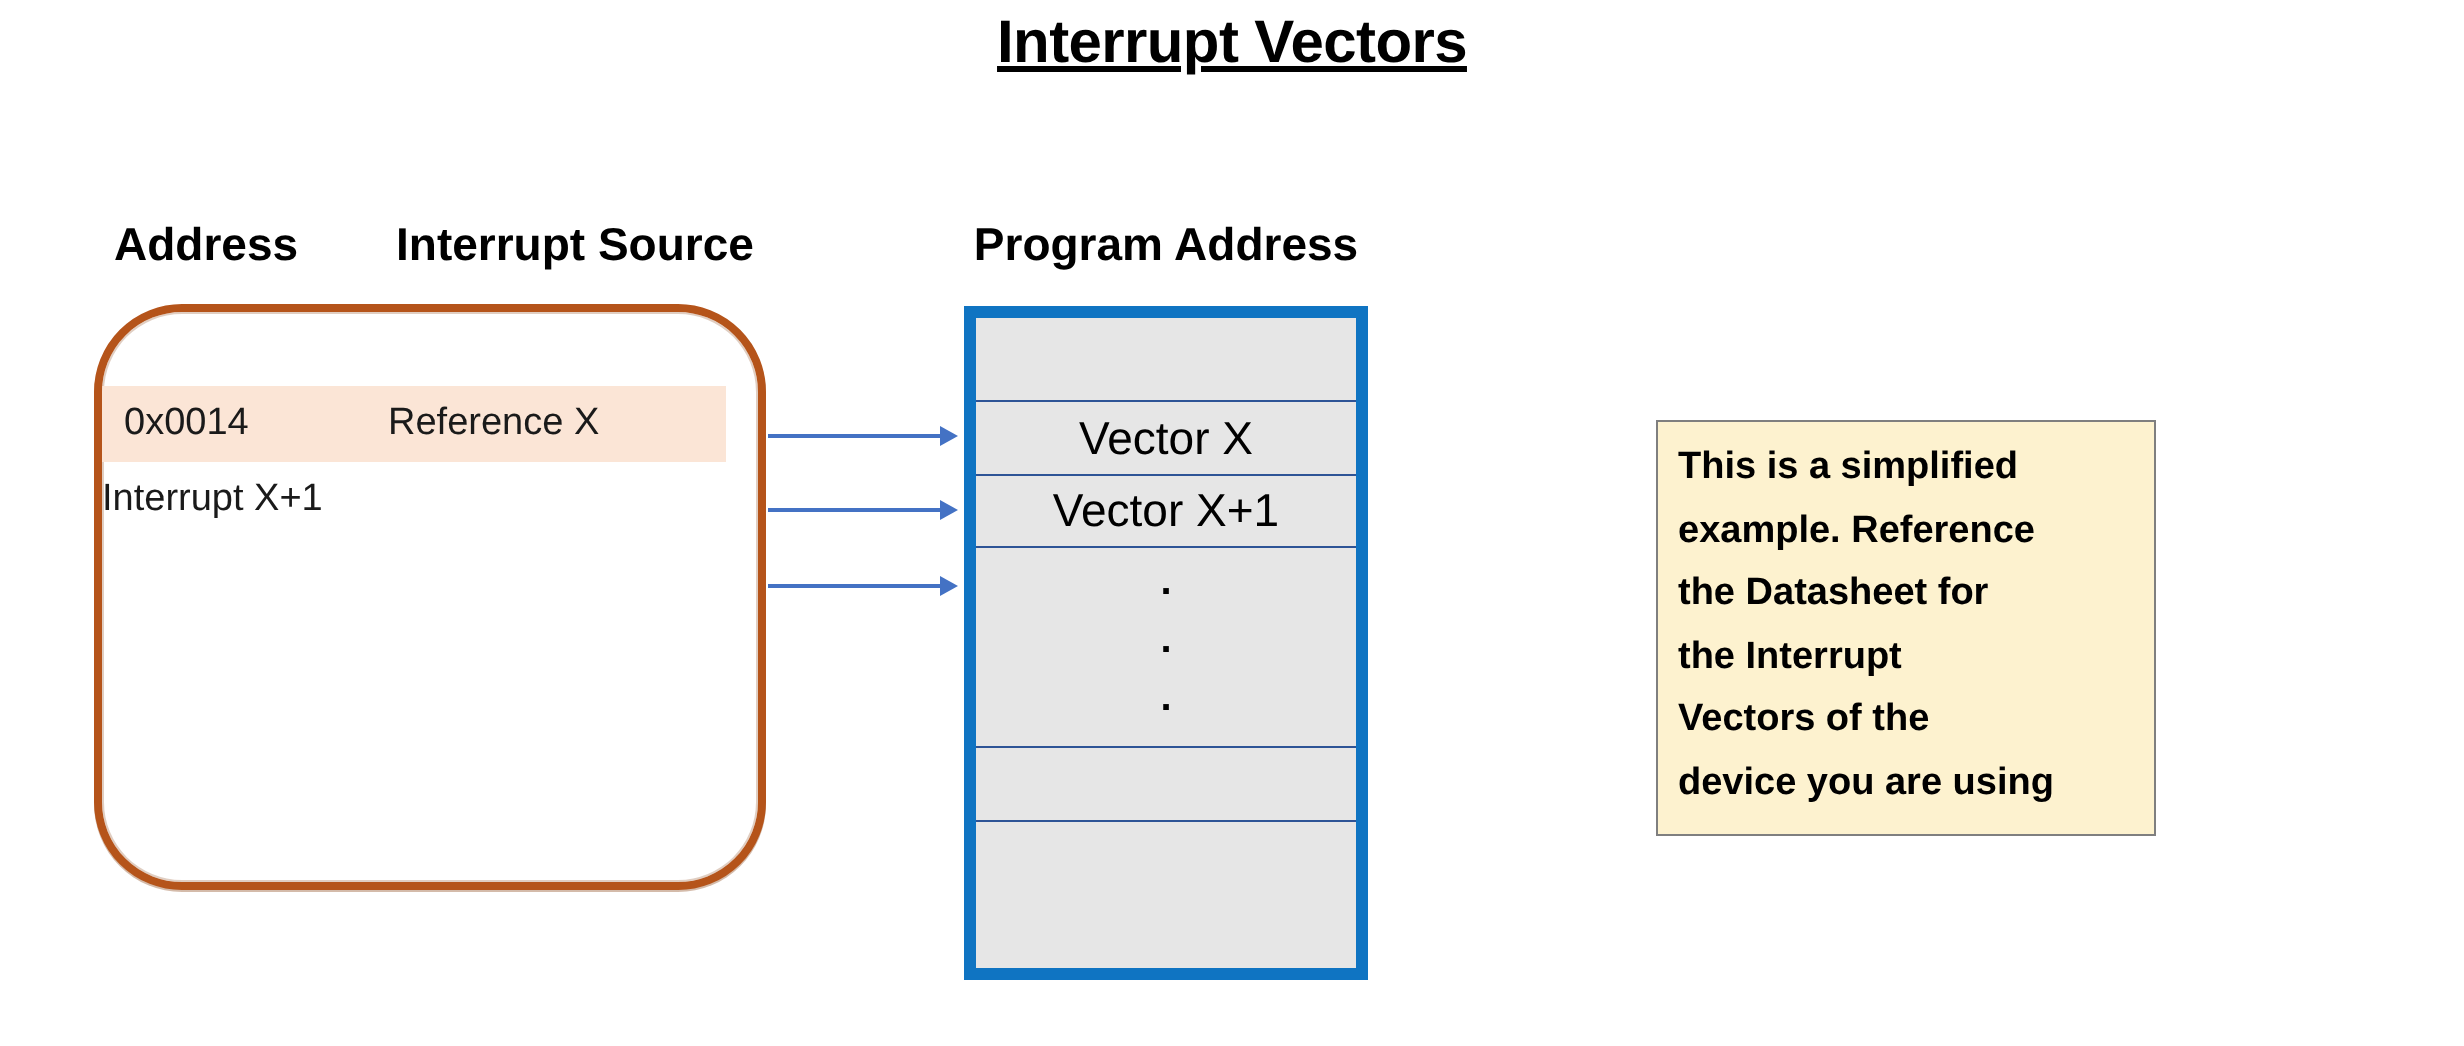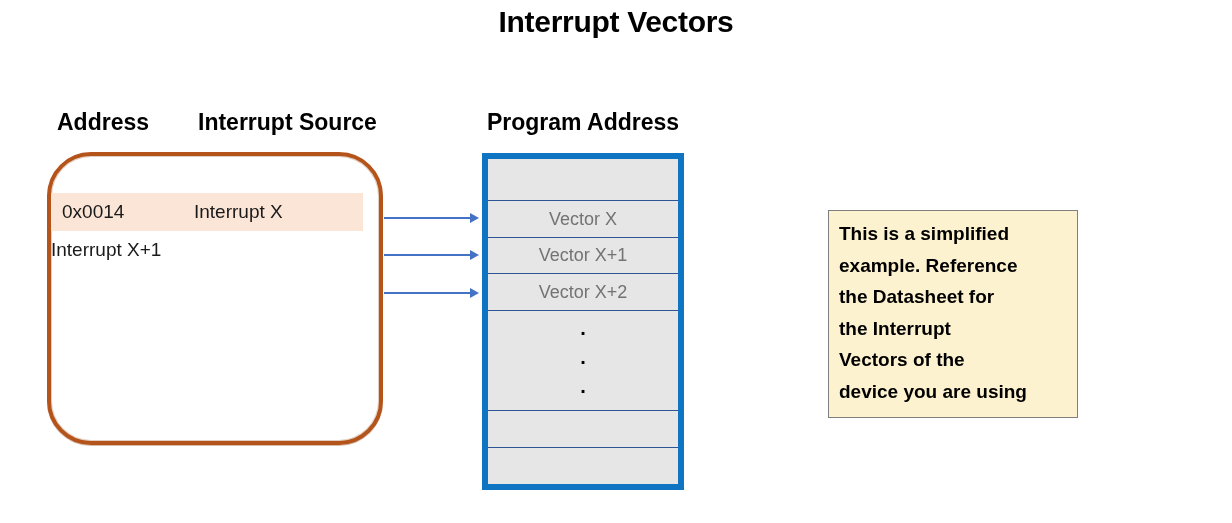--- a/index.html
+++ b/index.html
@@ -4,21 +4,21 @@
 <style>
   * { margin:0; padding:0; box-sizing:border-box; }
   body { background:#ffffff; font-family:"Liberation Sans", sans-serif; }
   .canvas {
     position:relative; width:1232px; height:523px;
     background:#ffffff; overflow:hidden; color:#111;
   }
   .slide-title {
     position:absolute; top:5px; left:0; width:100%;
     text-align:center; font-size:30px; font-weight:bold;
-    color:#000; letter-spacing:-0.3px;
+    color:#000; letter-spacing:-0.3px;text-decoration:underline;
   }
   .col-header {
     position:absolute; top:109px; font-size:23px; font-weight:bold; color:#000000;
   }
   .hdr-address { left:57px; }
   .hdr-source  { left:198px; }
   .hdr-memory  { left:482px; width:202px; text-align:center; }
 
   
   .vector-table {
@@ -52,21 +52,21 @@
   .arrow-0 { top:212px; }
   .arrow-1 { top:249px; }
   .arrow-2 { top:287px; }
 
   
   .memory-box {
     position:absolute; left:482px; top:153px; width:202px; height:337px;
     background:#e6e6e6; border:6px solid #0f74c2;
   }
   .mem-cell {
-    width:100%; text-align:right; font-size:18px; color:#737373;
+    width:100%; text-align:right; font-size:23px; color:#000000;
     display:flex; align-items:center; justify-content:center;
   }
   .mem-cell.lined { border-top:1px solid #2e5496; }
   .mc-0 { height:41px; }
   .mc-1 { height:37px; }
   .mc-2 { height:36px; }
   .mc-3 { height:37px; }
   .mem-dots {
     width:100%; height:100px; border-top:1px solid #2e5496;
     display:flex; flex-direction:column; align-items:center; justify-content:center;
@@ -93,21 +93,21 @@
 
   <div class="slide-title">Interrupt Vectors</div>
 
   <div class="col-header hdr-address">Address</div>
   <div class="col-header hdr-source">Interrupt Source</div>
   <div class="col-header hdr-memory">Program Address</div>
 
   <div class="vector-table">
     <div class="vt-row vt-row-0 highlight">
       <span class="addr">0x0014</span>
-      <span class="src">Interrupt X</span>
+      <span class="src">Reference X</span>
     </div>
     <div class="vt-row vt-row-1">
       <span class="src">Interrupt X+1</span>
     </div>
   </div>
 
   <div class="arrow arrow-0">
     <span class="arrow-line"></span>
     <span class="arrow-head"></span>
   </div>
@@ -117,21 +117,20 @@
   </div>
   <div class="arrow arrow-2">
     <span class="arrow-line"></span>
     <span class="arrow-head"></span>
   </div>
 
   <div class="memory-box">
     <div class="mem-cell mc-0"></div>
     <div class="mem-cell mc-1 lined">Vector X</div>
     <div class="mem-cell mc-2 lined">Vector X+1</div>
-    <div class="mem-cell mc-3 lined">Vector X+2</div>
     <div class="mem-dots">
       <span>.</span>
       <span>.</span>
       <span>.</span>
     </div>
     <div class="mem-cell mc-5 lined"></div>
     <div class="mem-cell mc-6 lined"></div>
   </div>
 
   <div class="note-box">This is a simplified

